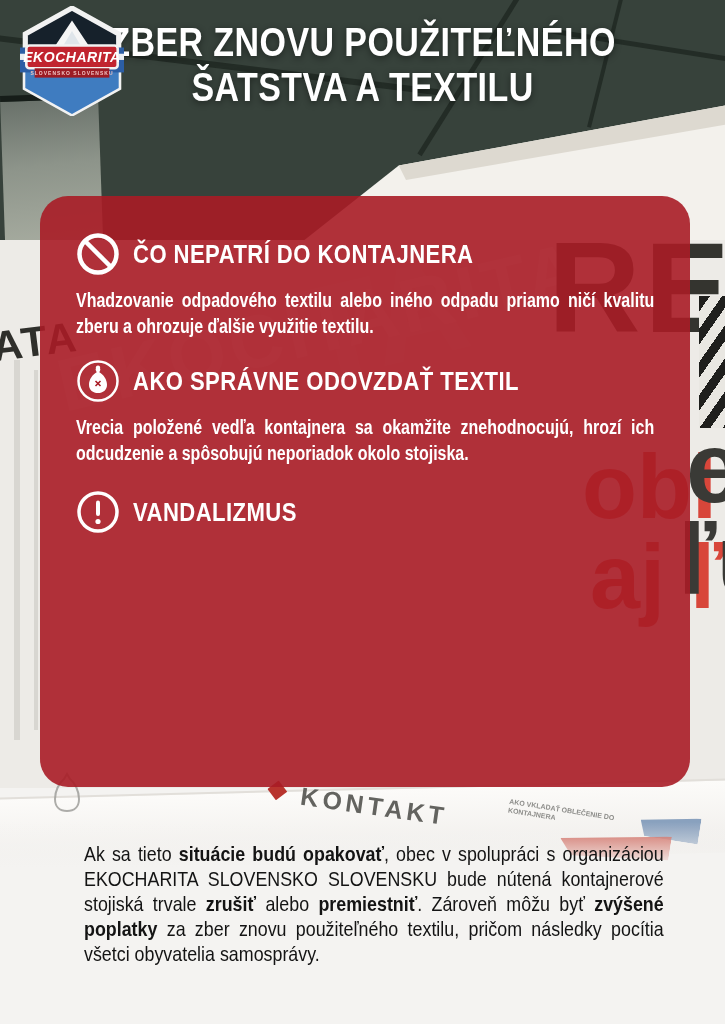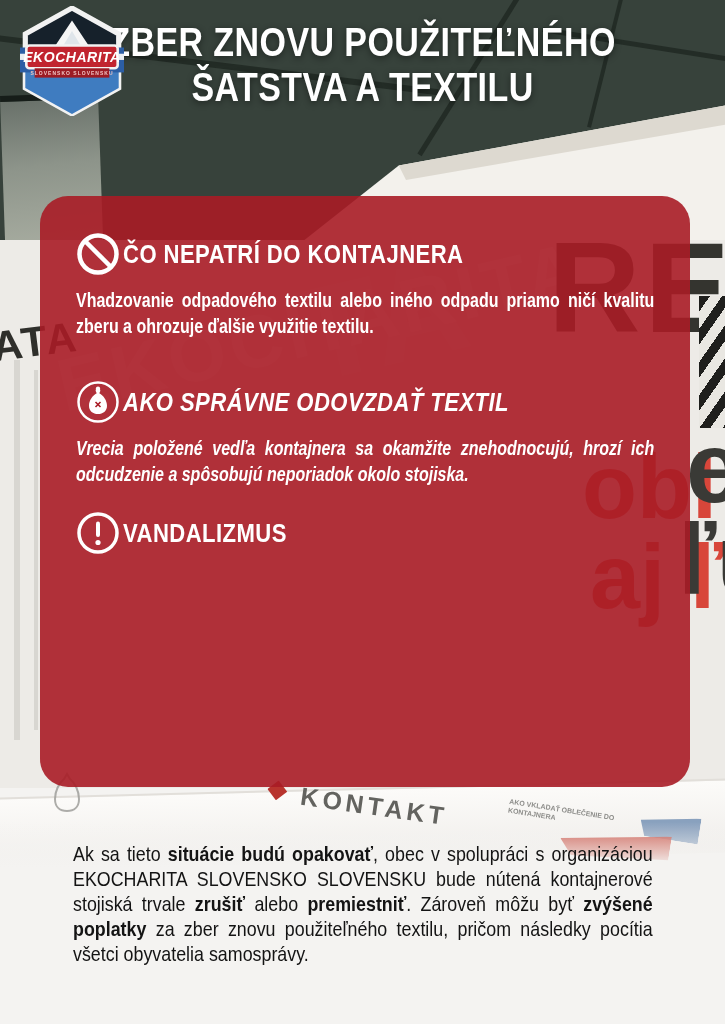--- a/index.html
+++ b/index.html
@@ -61,36 +61,36 @@
   .title-wrap{left:0;top:20px;width:725px;z-index:3;}
   .title-inner{transform:scaleX(.85);transform-origin:0 0;width:853px;text-align:center;
                color:#ffffff;font-weight:bold;font-size:40px;line-height:45px;
                text-shadow:0 2px 8px rgba(0,0,0,.45);letter-spacing:.5px;}
   .logo{left:20px;top:6px;width:104px;height:110px;z-index:4;}
 
   
   .card{left:40px;top:196px;width:650px;height:591px;border-radius:28px;
         background:rgba(169,28,38,.90);z-index:2;box-sizing:border-box;
         padding:36px 36px 0 36px;color:#fff;}
-  .sec-head{display:flex;align-items:center;gap:3px;height:44px;}
+  .sec-head{display:flex;align-items:center;gap:13px;height:44px;}
   .sec-head h2{margin:0;font-size:26px;font-weight:bold;white-space:nowrap;
                transform:scaleX(.85);transform-origin:left center;letter-spacing:.5px;}
   .icn{width:44px;height:44px;flex:0 0 44px;}
   .blist{list-style:none;margin:5px 0 0 0;padding:0 0 0 76px;}
   .blist li{position:relative;font-size:20px;line-height:26px;
             transform:scaleX(.85);transform-origin:0 0;width:117.6%;}
   .blist li::before{content:"•";position:absolute;left:-19px;top:0;font-size:20px;}
   .note{margin:12px 0 0 0;font-size:19.5px;font-weight:bold;line-height:25.5px;
         text-align:justify;transform:scaleX(.82);transform-origin:0 0;width:122%;}
-  .sec-2{margin-top:41px;font-style:italic;}
+  .sec-2{margin-top:20px;}
   .sec-3{margin-top:24px;}
   b{font-weight:bold;}
 
   
-  .footer-wrap{left:73px;top:841px;width:580px;z-index:3;}
+  .footer-wrap{left:84px;top:841px;width:580px;z-index:3;}
   .footer-inner{transform:scaleX(.85);transform-origin:0 0;width:682px;
                 font-size:21px;line-height:25px;color:#141414;text-align:justify;}
 </style>
 </head>
 <body>
 
 <div class="poster">
 
   <div class="abs bg-top">
     <div class="seam seam4"></div>

